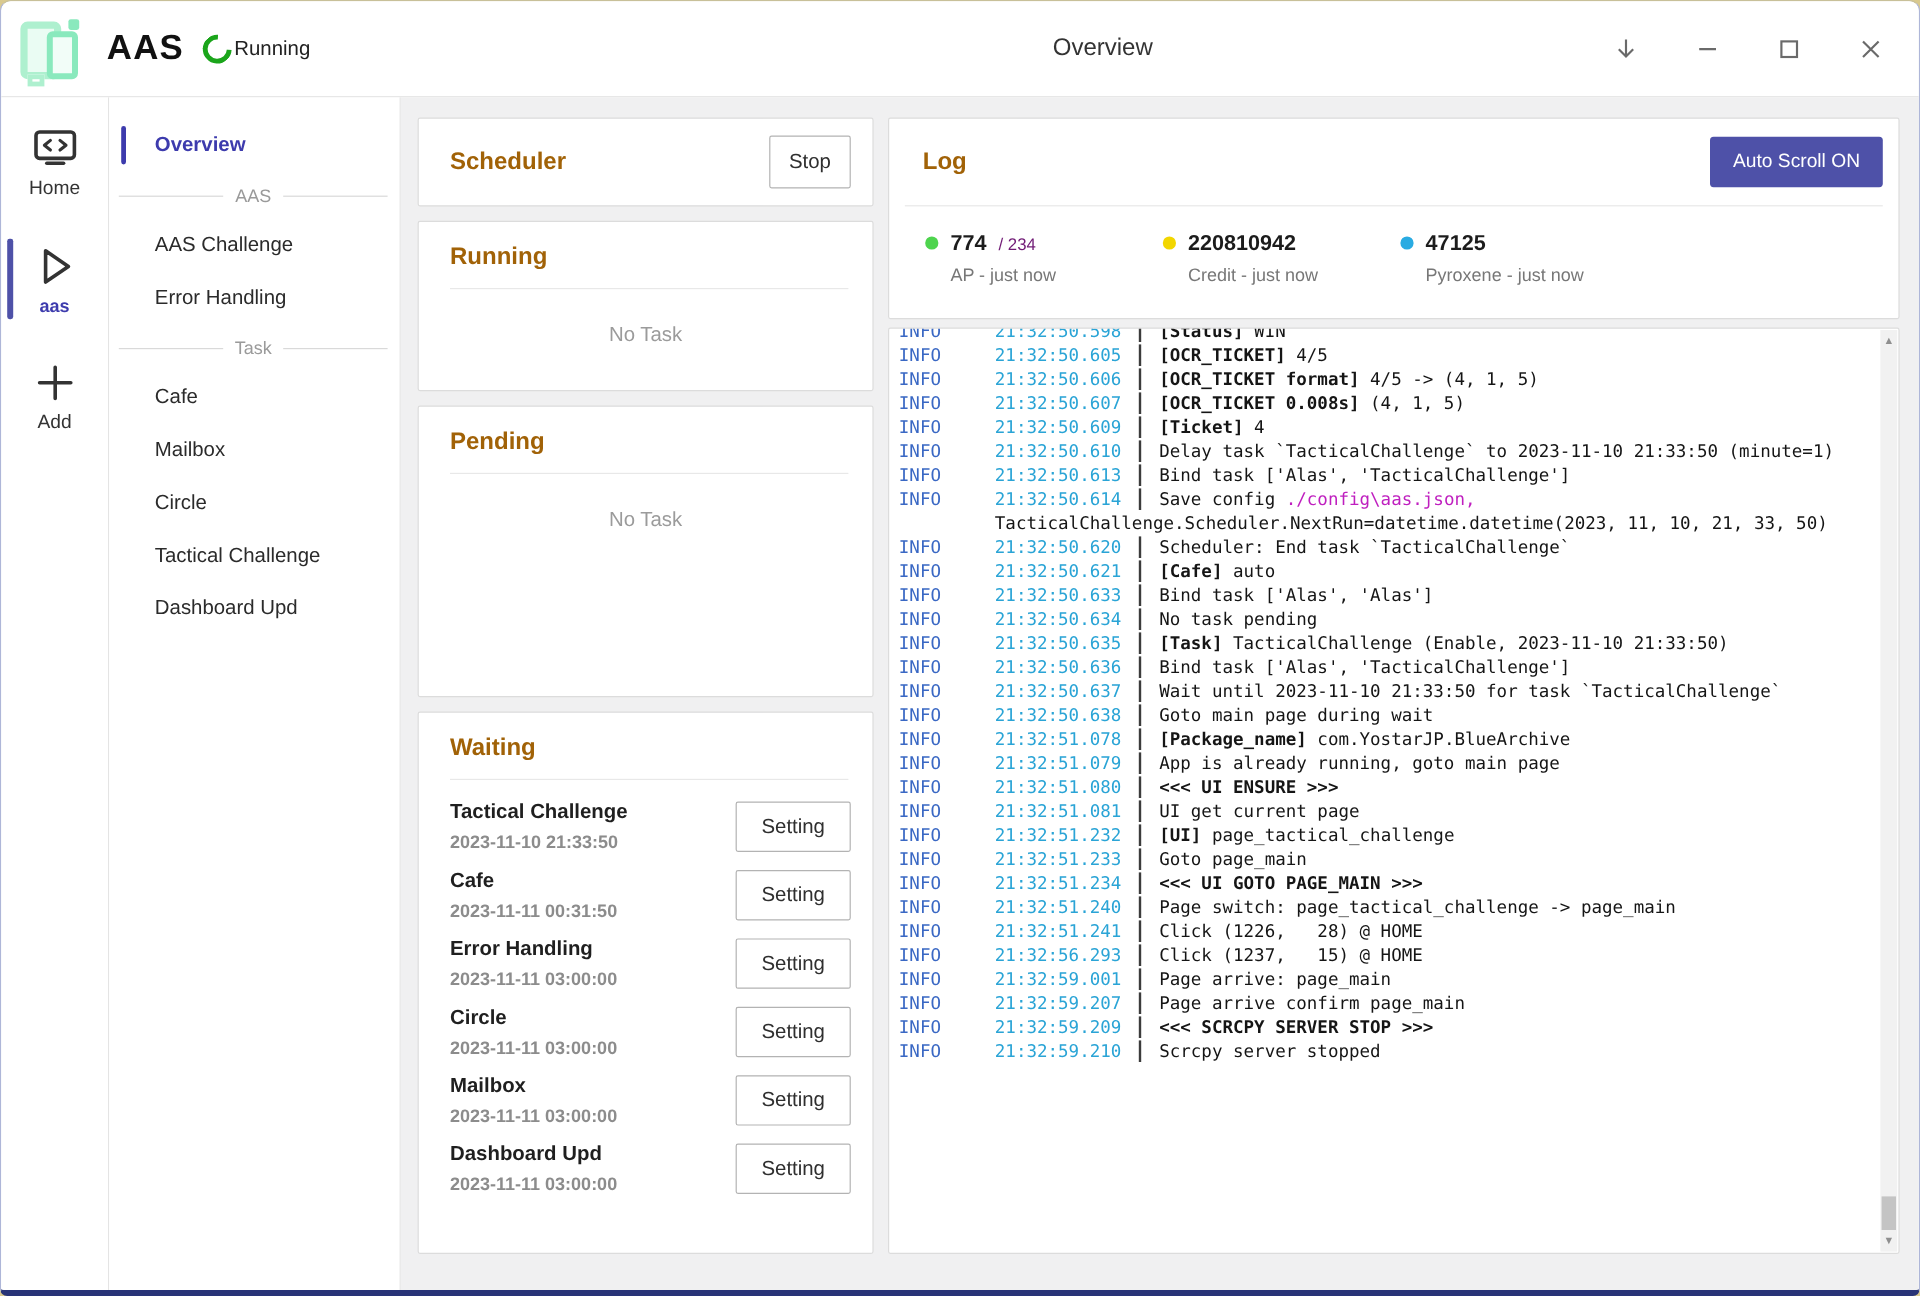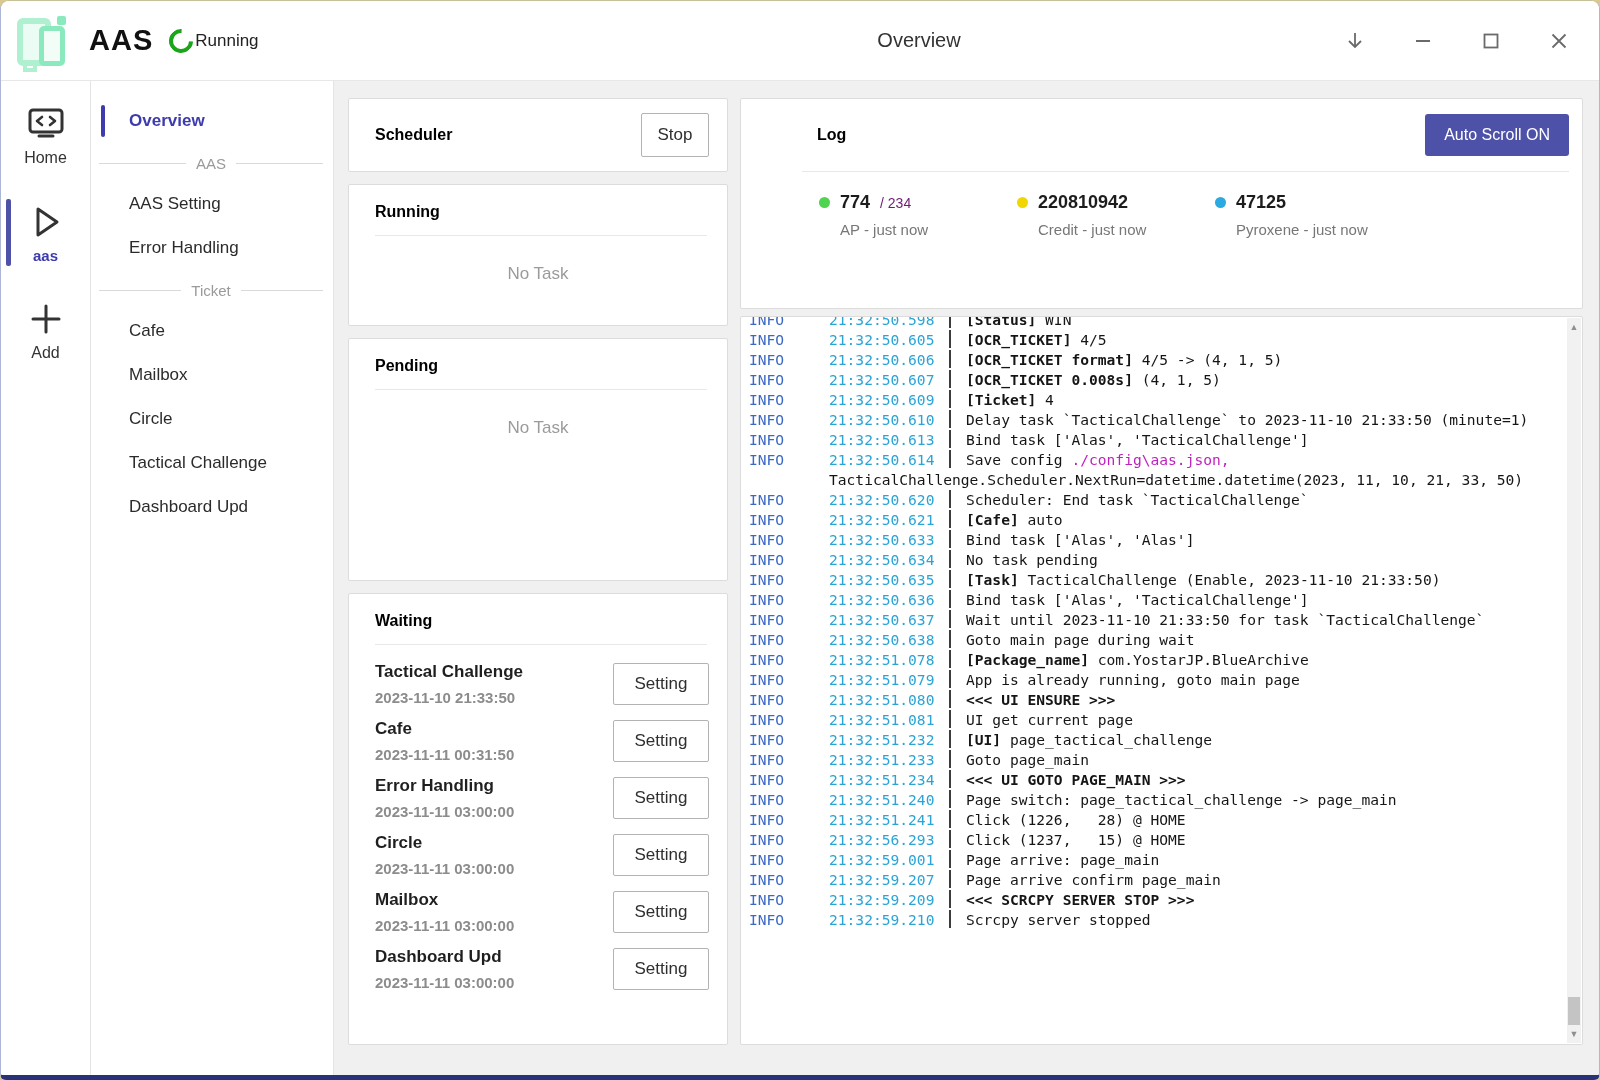--- a/index.html
+++ b/index.html
@@ -58,21 +58,21 @@
     padding:10px 10px 10px 8px; margin:2px 0; }
   .nav-divider .line{ flex:1; height:1px; background:#d9d9d9; }
 
   
   .content{ flex:1 1 auto; background:#f0f0f1; padding:17px 16px 30px 14px;
     display:flex; gap:12px; min-width:0; }
   .col-left{ width:380px; flex:0 0 auto; display:flex; flex-direction:column; gap:12px; }
   .col-right{ flex:1 1 auto; display:flex; flex-direction:column; gap:7px; min-width:0; }
 
   .card{ background:#fff; border:1px solid #dcdcdc; border-radius:2px; }
-  .card-title{ font-size:16px; font-weight:bold; color:#000000; }
+  .card-title{ font-size:20px; font-weight:bold; color:#a16207; }
   .hline{ height:1px; background:#e8e8e8; }
 
   
   .sched{ height:74px; display:flex; align-items:center; justify-content:space-between; padding:0 18px 0 26px; }
   .btn{ background:#fff; border:1px solid #b3b3b3; border-radius:2px; color:#2f2f2f;
     font-size:17px; font-family:"Liberation Sans", sans-serif; cursor:pointer; }
   .stop-btn{ width:68px; height:44px; }
 
   
   .panel-running{ height:142px; } .panel-pending{ height:243px; }
@@ -82,21 +82,21 @@
 
   
   .panel-waiting{ flex:1 1 auto; overflow:hidden; }
   .wait-list{ padding:4px 18px 0 26px; }
   .wait-row{ display:flex; align-items:center; justify-content:space-between; margin-top:13px; }
   .wait-name{ font-size:17px; font-weight:bold; color:#1f1f1f; }
   .wait-date{ font-size:15px; font-weight:bold; color:#8c8c8c; margin-top:7px; }
   .setting-btn{ width:96px; height:42px; }
 
   
-  .log-head-card{ height:211px; flex:0 0 auto;padding-left:48px; }
+  .log-head-card{ height:168px; flex:0 0 auto; }
   .log-head{ height:72px; display:flex; align-items:center; justify-content:space-between; padding:0 13px 0 28px; }
   .autoscroll-btn{ background:var(--accent); color:#fff; border:none; border-radius:3px;
     font-size:16px; padding:12px 19px; font-family:"Liberation Sans", sans-serif; cursor:pointer;}
   .log-head-hline{ margin:0 13px 0 13px; }
   .stats{ display:flex; padding:20px 0 0 30px; }
   .stat{ width:198px; }
   .stat-top{ display:flex; align-items:center; gap:10px; }
   .dot{ width:11px; height:11px; border-radius:50%; flex:0 0 auto; }
   .stat-val{ font-size:18px; font-weight:bold; color:#1c1c1c; }
   .stat-suffix{ font-size:14px; color:#701a75; font-weight:normal; }
@@ -193,25 +193,25 @@
         </div>
       </div>
 
     <div class="nav" id="nav">
         <div class="nav-link active">Overview</div>
         <div class="nav-divider">
           <span class="line"></span>
           <span>AAS</span>
           <span class="line"></span>
         </div>
-        <div class="nav-link">AAS Setting</div>
+        <div class="nav-link">AAS Challenge</div>
         <div class="nav-link">Error Handling</div>
         <div class="nav-divider">
           <span class="line"></span>
-          <span>Ticket</span>
+          <span>Task</span>
           <span class="line"></span>
         </div>
         <div class="nav-link">Cafe</div>
         <div class="nav-link">Mailbox</div>
         <div class="nav-link">Circle</div>
         <div class="nav-link">Tactical Challenge</div>
         <div class="nav-link">Dashboard Upd</div>
       </div>
 
     <div class="content">

